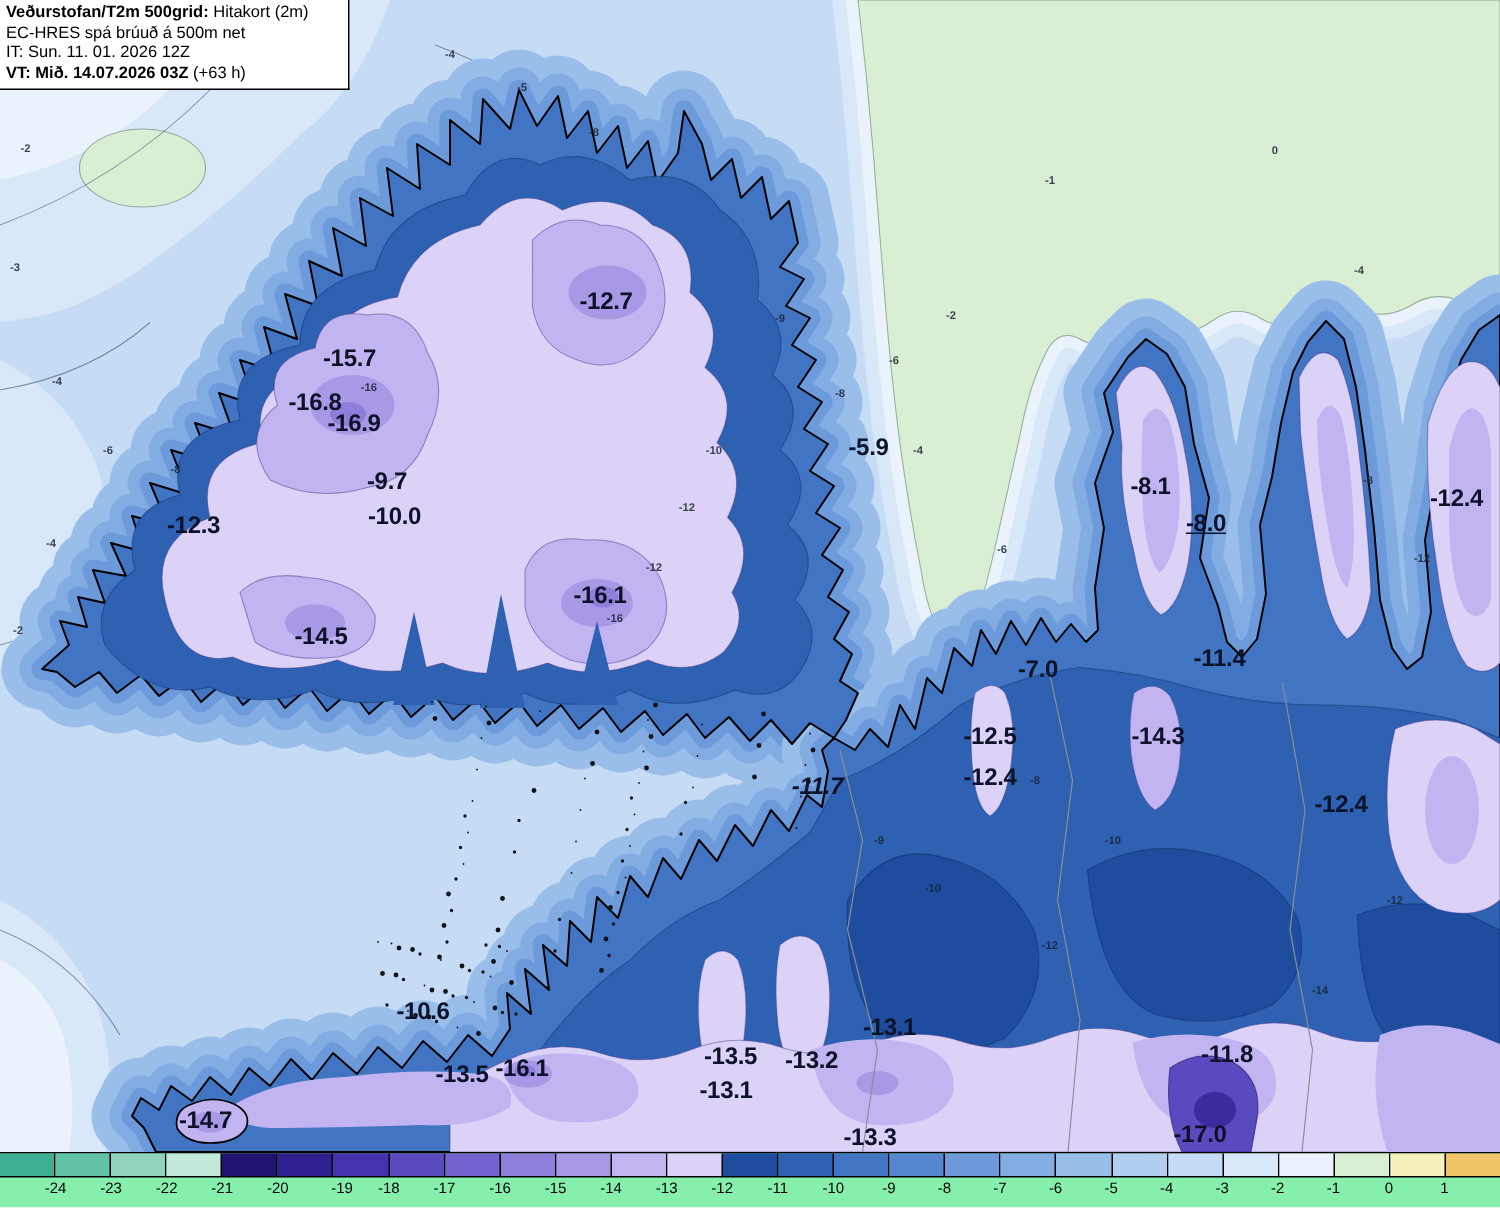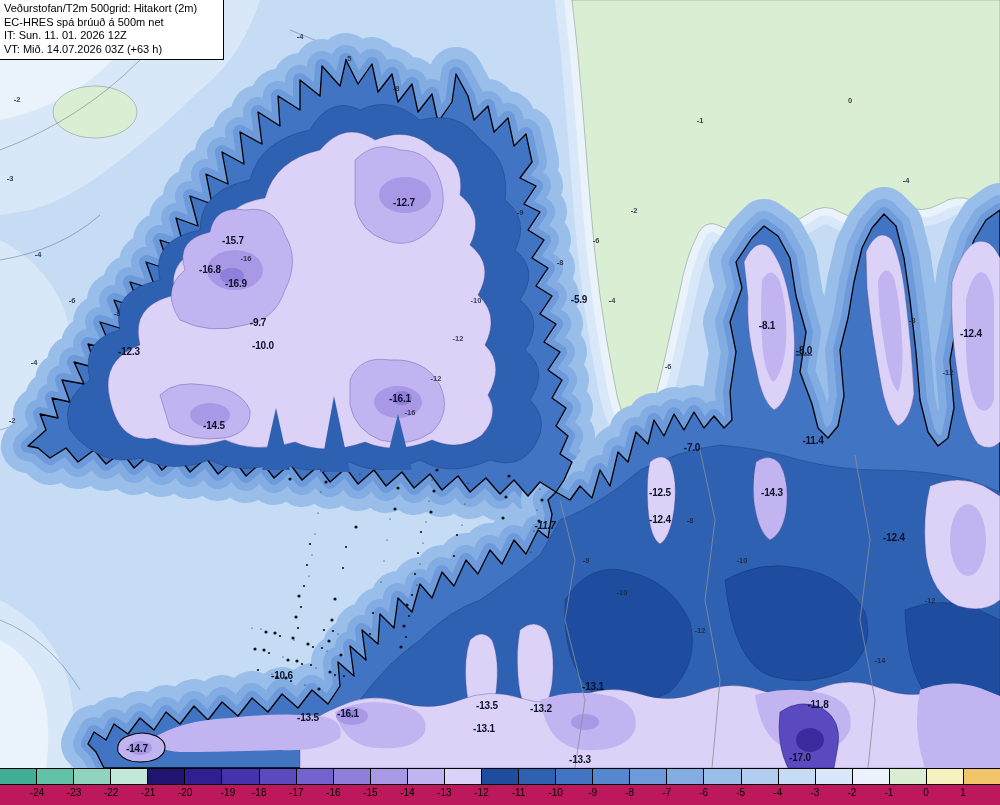--- a/index.html
+++ b/index.html
@@ -1,29 +1,29 @@
 <!DOCTYPE html>
 <html><head>
 <meta charset="utf-8">
 <style>
   html,body{margin:0;padding:0;background:#fff;}
   .stage{position:relative;width:1000px;height:805px;overflow:hidden;background:#fff;
          font-family:"Liberation Sans",sans-serif;}
   .map{position:absolute;left:0;top:0;width:1000px;height:768px;overflow:hidden;}
   .map svg{display:block;}
   .labels{position:absolute;left:0;top:0;width:1000px;height:768px;pointer-events:none;}
-  .st{position:absolute;transform:translate(-50%,-50%);font-size:10px;font-weight:bold;
+  .st{position:absolute;transform:translate(-50%,-50%);font-size:16px;font-weight:bold;
       color:#0c1228;white-space:nowrap;letter-spacing:-0.2px;}
   .ct{position:absolute;transform:translate(-50%,-50%);font-size:7.5px;font-weight:600;
       color:#1c2434;opacity:.85;white-space:nowrap;}
   .titlebox{position:absolute;left:0;top:0;z-index:6;background:#ffffff;
             border:1px solid #000;border-left:none;border-top:none;
             padding:2px 26px 3px 4px;font-size:11px;line-height:13.5px;color:#000;}
-  .b{font-weight:normal;text-align:center;}
-  .colorbar{position:absolute;left:0;bottom:0;width:1000px;height:37px;background:#be185d;
+  .b{font-weight:bold;text-align:center;}
+  .colorbar{position:absolute;left:0;bottom:0;width:1000px;height:37px;background:#86efac;
             border-top:1px solid #000;box-sizing:border-box;z-index:6;}
   .cb-cells{display:flex;height:15px;border-bottom:1px solid #000;}
   .cbcell{flex:1;border-right:1px solid #000;box-sizing:border-box;}
   .cbcell:last-child{border-right:none;}
   .cb-ticks{position:relative;height:20px;}
   .cbtick{position:absolute;top:2px;transform:translateX(-50%);font-size:10px;color:#000;}
 </style>
 </head>
 <body>
 

